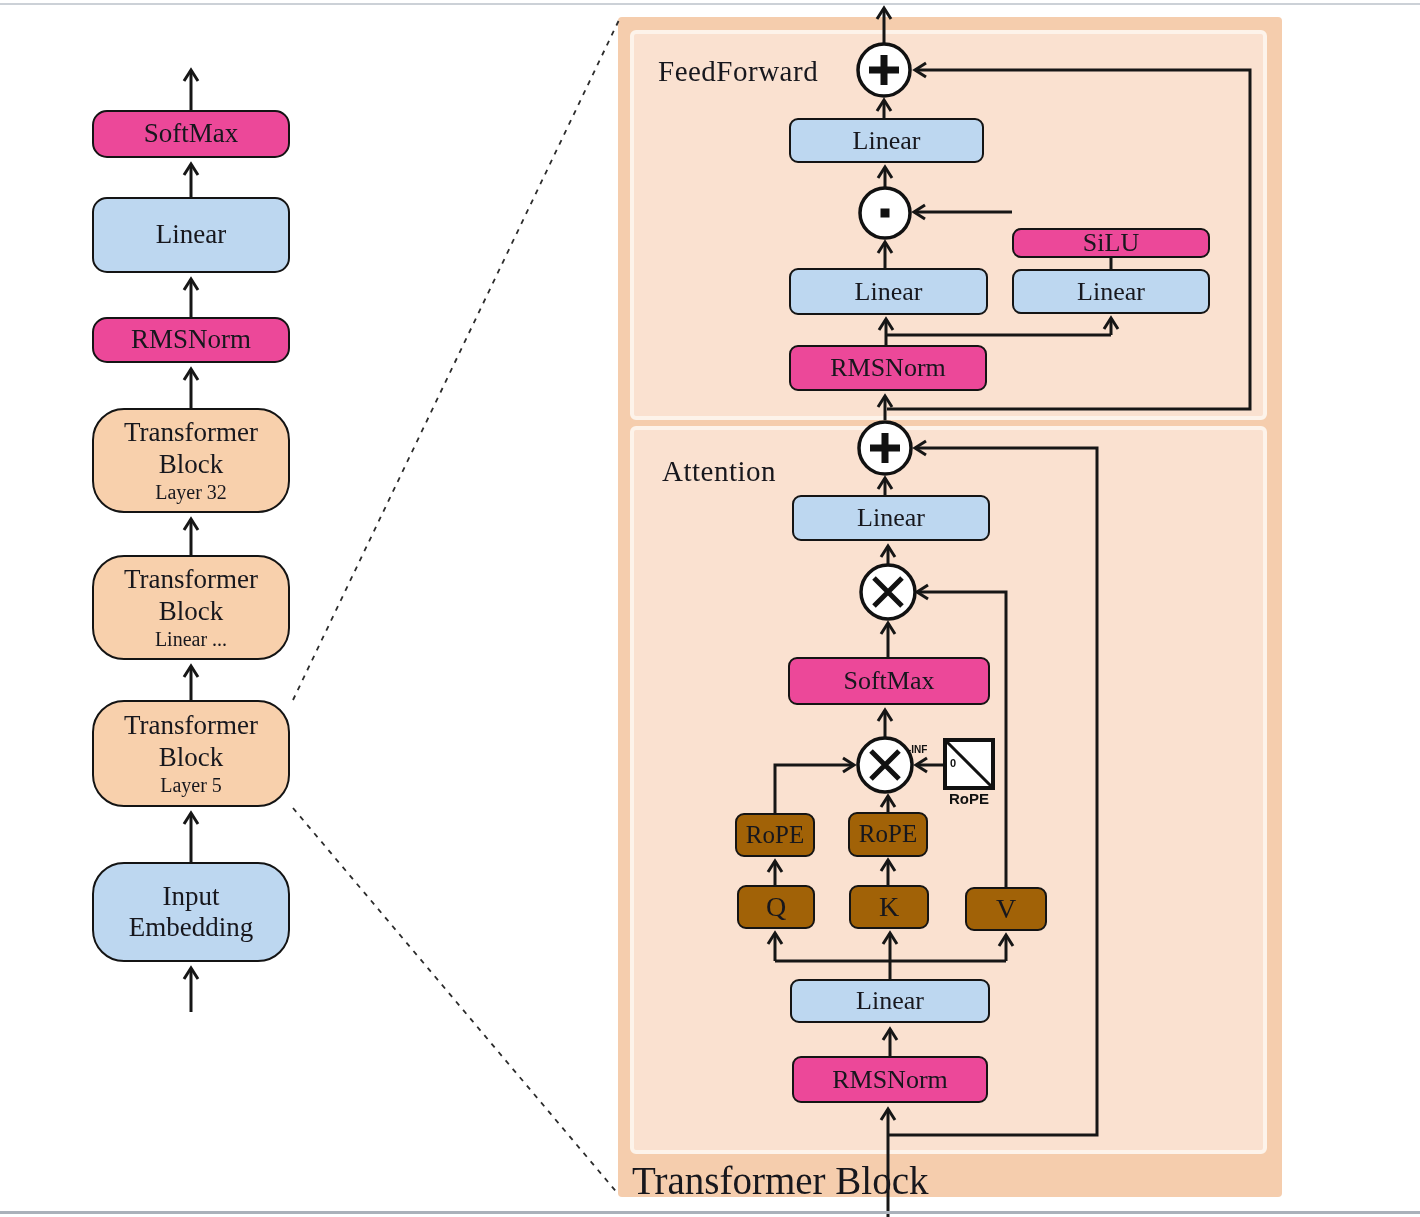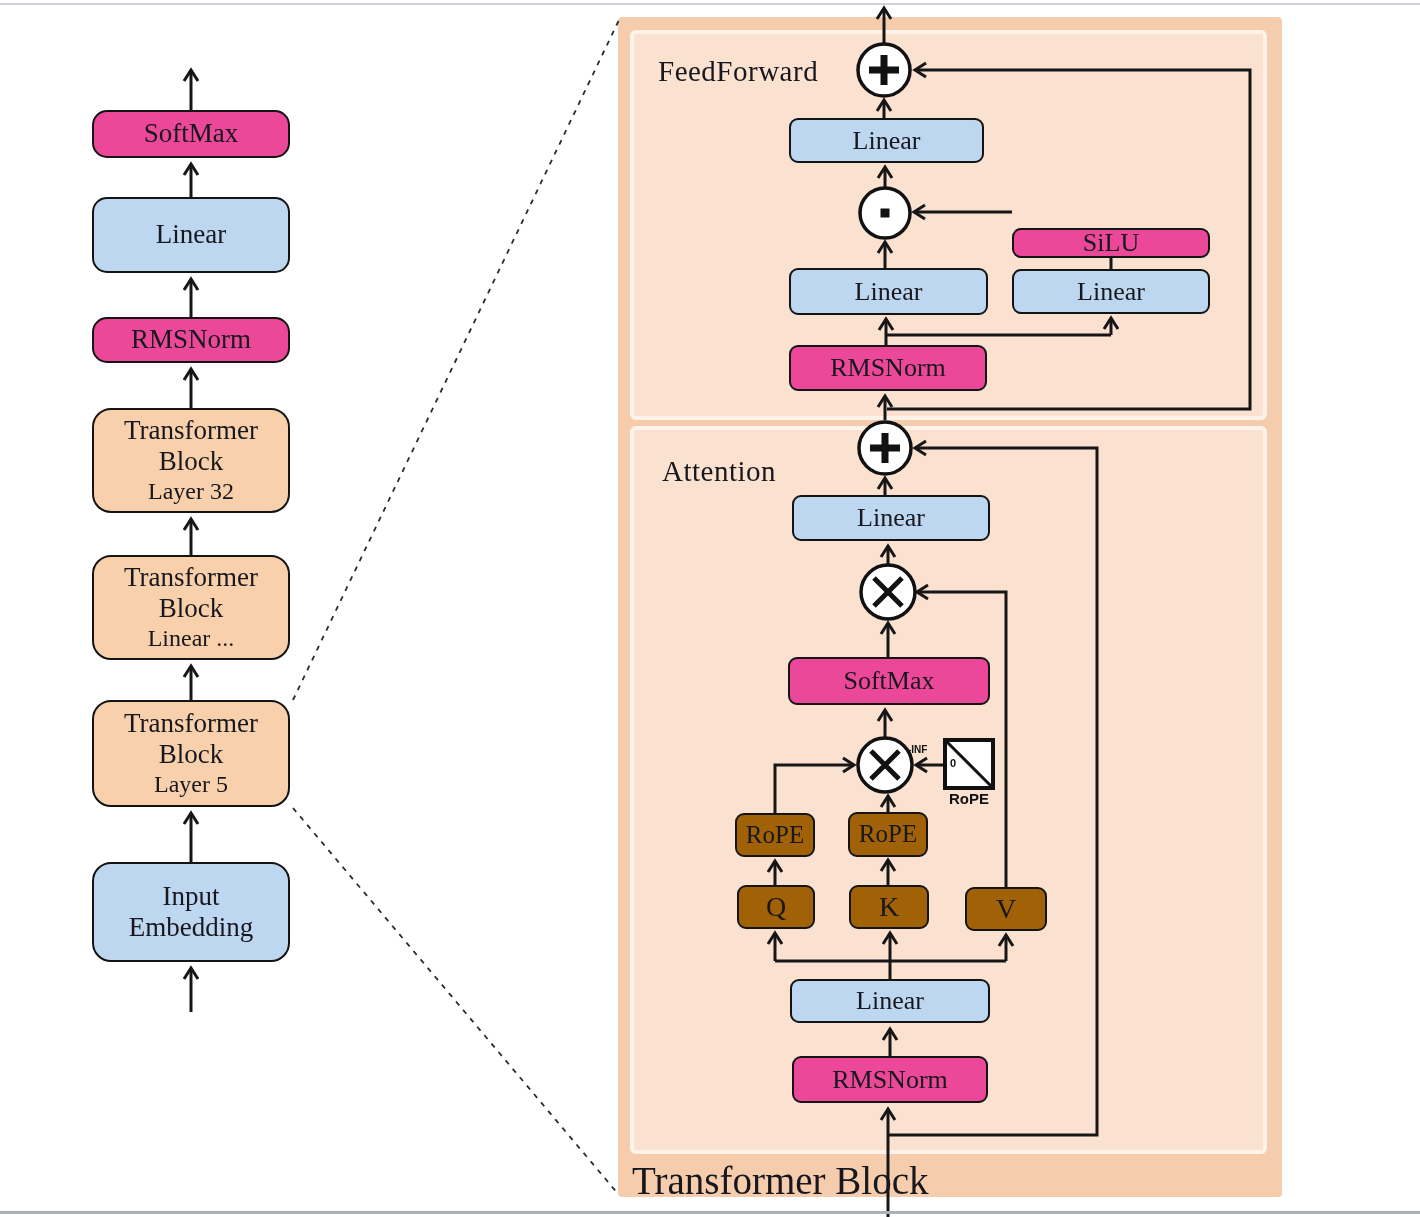--- a/index.html
+++ b/index.html
@@ -28,22 +28,22 @@
 
   
   .box{position:absolute;z-index:3;border:2.5px solid #141414;border-radius:10px;
     display:flex;flex-direction:column;align-items:center;justify-content:center;
     box-sizing:border-box;font-size:26px;line-height:1.15;text-align:center;}
   .blue{background:#bdd7f0;}
   .blue2{background:#a16207;}
   .green{background:#ec4899;}
   .orange{background:#f8d0ac;}
   .left-col{border-radius:15px;font-size:27px;width:198px;left:92px;}
-  .tb{border-radius:19px;}
-  .tb .sub{font-size:24px;line-height:1.2;}
+  .tb{border-radius:32px;}
+  .tb .sub{font-size:20px;line-height:1.2;}
   .small-box{border-radius:9px;}
 
   
   .mask-txt{position:absolute;z-index:4;font-family:"Liberation Sans",sans-serif;color:#111;}
   .mask-neginf{left:908px;top:744px;font-size:10px;font-weight:bold;}
   .mask-zero{left:950px;top:757px;font-size:11px;font-weight:bold;}
   .mask-label{left:945px;top:790px;width:48px;text-align:center;font-size:15px;font-weight:bold;}
 </style>
 </head>
 <body>

